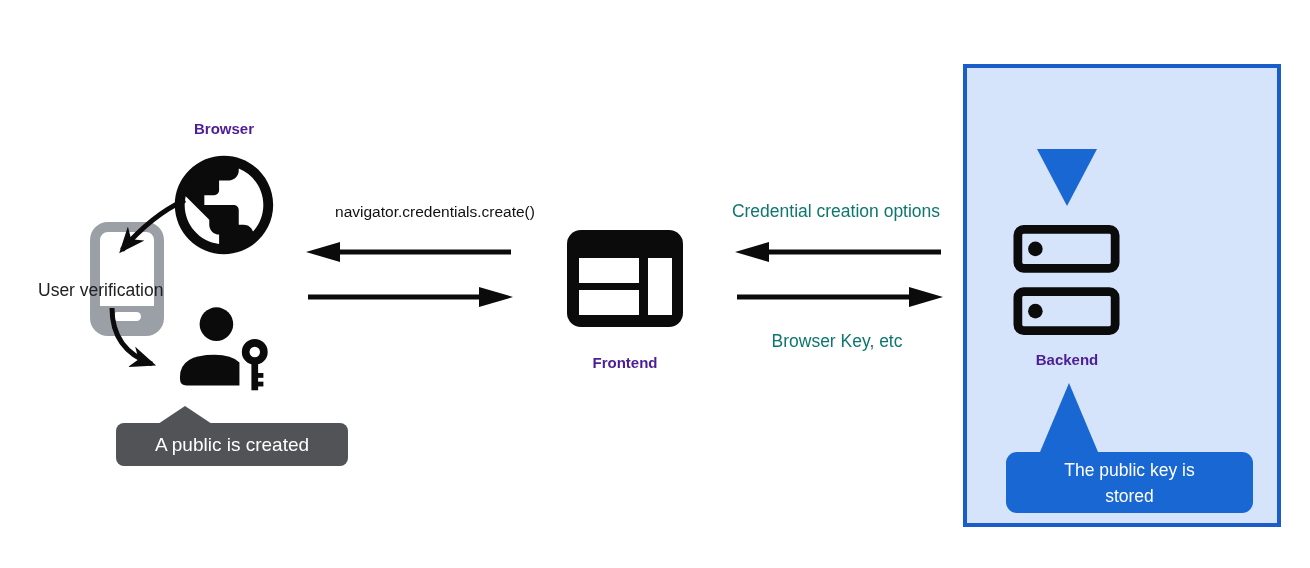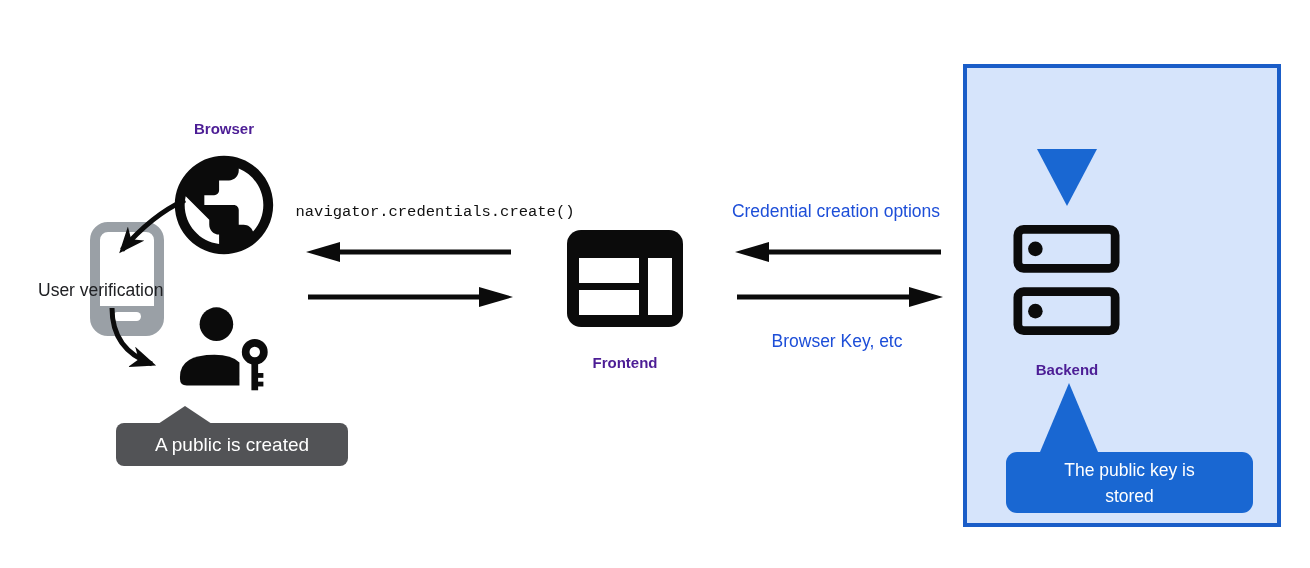--- a/index.html
+++ b/index.html
@@ -1,21 +1,21 @@
 <!DOCTYPE html>
 <html><head>
 <meta charset="utf-8">
 <style>
   html,body{margin:0;padding:0;background:#fff;}
   body{font-family:"Liberation Sans",sans-serif;color:#202124;}
   .canvas{position:relative;width:1310px;height:568px;background:#fff;overflow:hidden;}
   .abs{position:absolute;}
   .node-label{font-size:15px;font-weight:700;color:#4c1d95;white-space:nowrap;transform:translateX(-50%);}
-  .msg-label{font-size:17.5px;color:#1d4ed8;white-space:nowrap;transform:translateX(-50%);}
-  .code-label{font-family:Liberation Mono, monospace;font-size:15.5px;color:#111;white-space:nowrap;transform:translateX(-50%);}
+  .msg-label{font-size:17.5px;color:#0f766e;white-space:nowrap;transform:translateX(-50%);}
+  .code-label{font-family:Liberation Sans, sans-serif;font-size:15.5px;color:#111;white-space:nowrap;transform:translateX(-50%);}
   .uv-label{font-size:17.5px;color:#202124;white-space:nowrap;z-index:5;}
 
   
   .tip-gray{background:#525356;color:#fff;border-radius:8px;width:232px;height:43px;
             display:flex;align-items:center;justify-content:center;font-size:19px;}
   .tail-up-gray{width:0;height:0;border-left:27px solid transparent;border-right:27px solid transparent;
                 border-bottom:18px solid #525356;}
 
   
   .panel{left:963px;top:64px;width:318px;height:463px;background:#d6e4fb;
@@ -111,21 +111,21 @@
   <div class="abs panel">
 
     <div class="abs tail-down-blue" style="left:70px;top:81px;"></div>
 
     <svg class="abs" style="left:46px;top:155px;" width="107" height="114" viewBox="0 0 110 114">
       <rect x="5" y="5" width="100" height="40" rx="6" fill="#d6e4fb" stroke="#0b0b0b" stroke-width="9"></rect>
       <circle cx="23" cy="25" r="7.5" fill="#0b0b0b"></circle>
       <rect x="5" y="69" width="100" height="40" rx="6" fill="#d6e4fb" stroke="#0b0b0b" stroke-width="9"></rect>
       <circle cx="23" cy="89" r="7.5" fill="#0b0b0b"></circle>
     </svg>
-    <div class="abs node-label" style="left:100px;top:293px;">Backend</div>
+    <div class="abs node-label" style="left:100px;top:283px;">Backend</div>
 
     <div class="abs tail-up-blue" style="left:73px;top:315px;"></div>
     <div class="abs tip-blue" style="left:31px;top:384px;width:247px;height:61px;margin-left:8px;">
       <span class="wrap" style="max-width:160px;">The public key is stored</span>
     </div>
 
   </div>
 
 </div>
 

